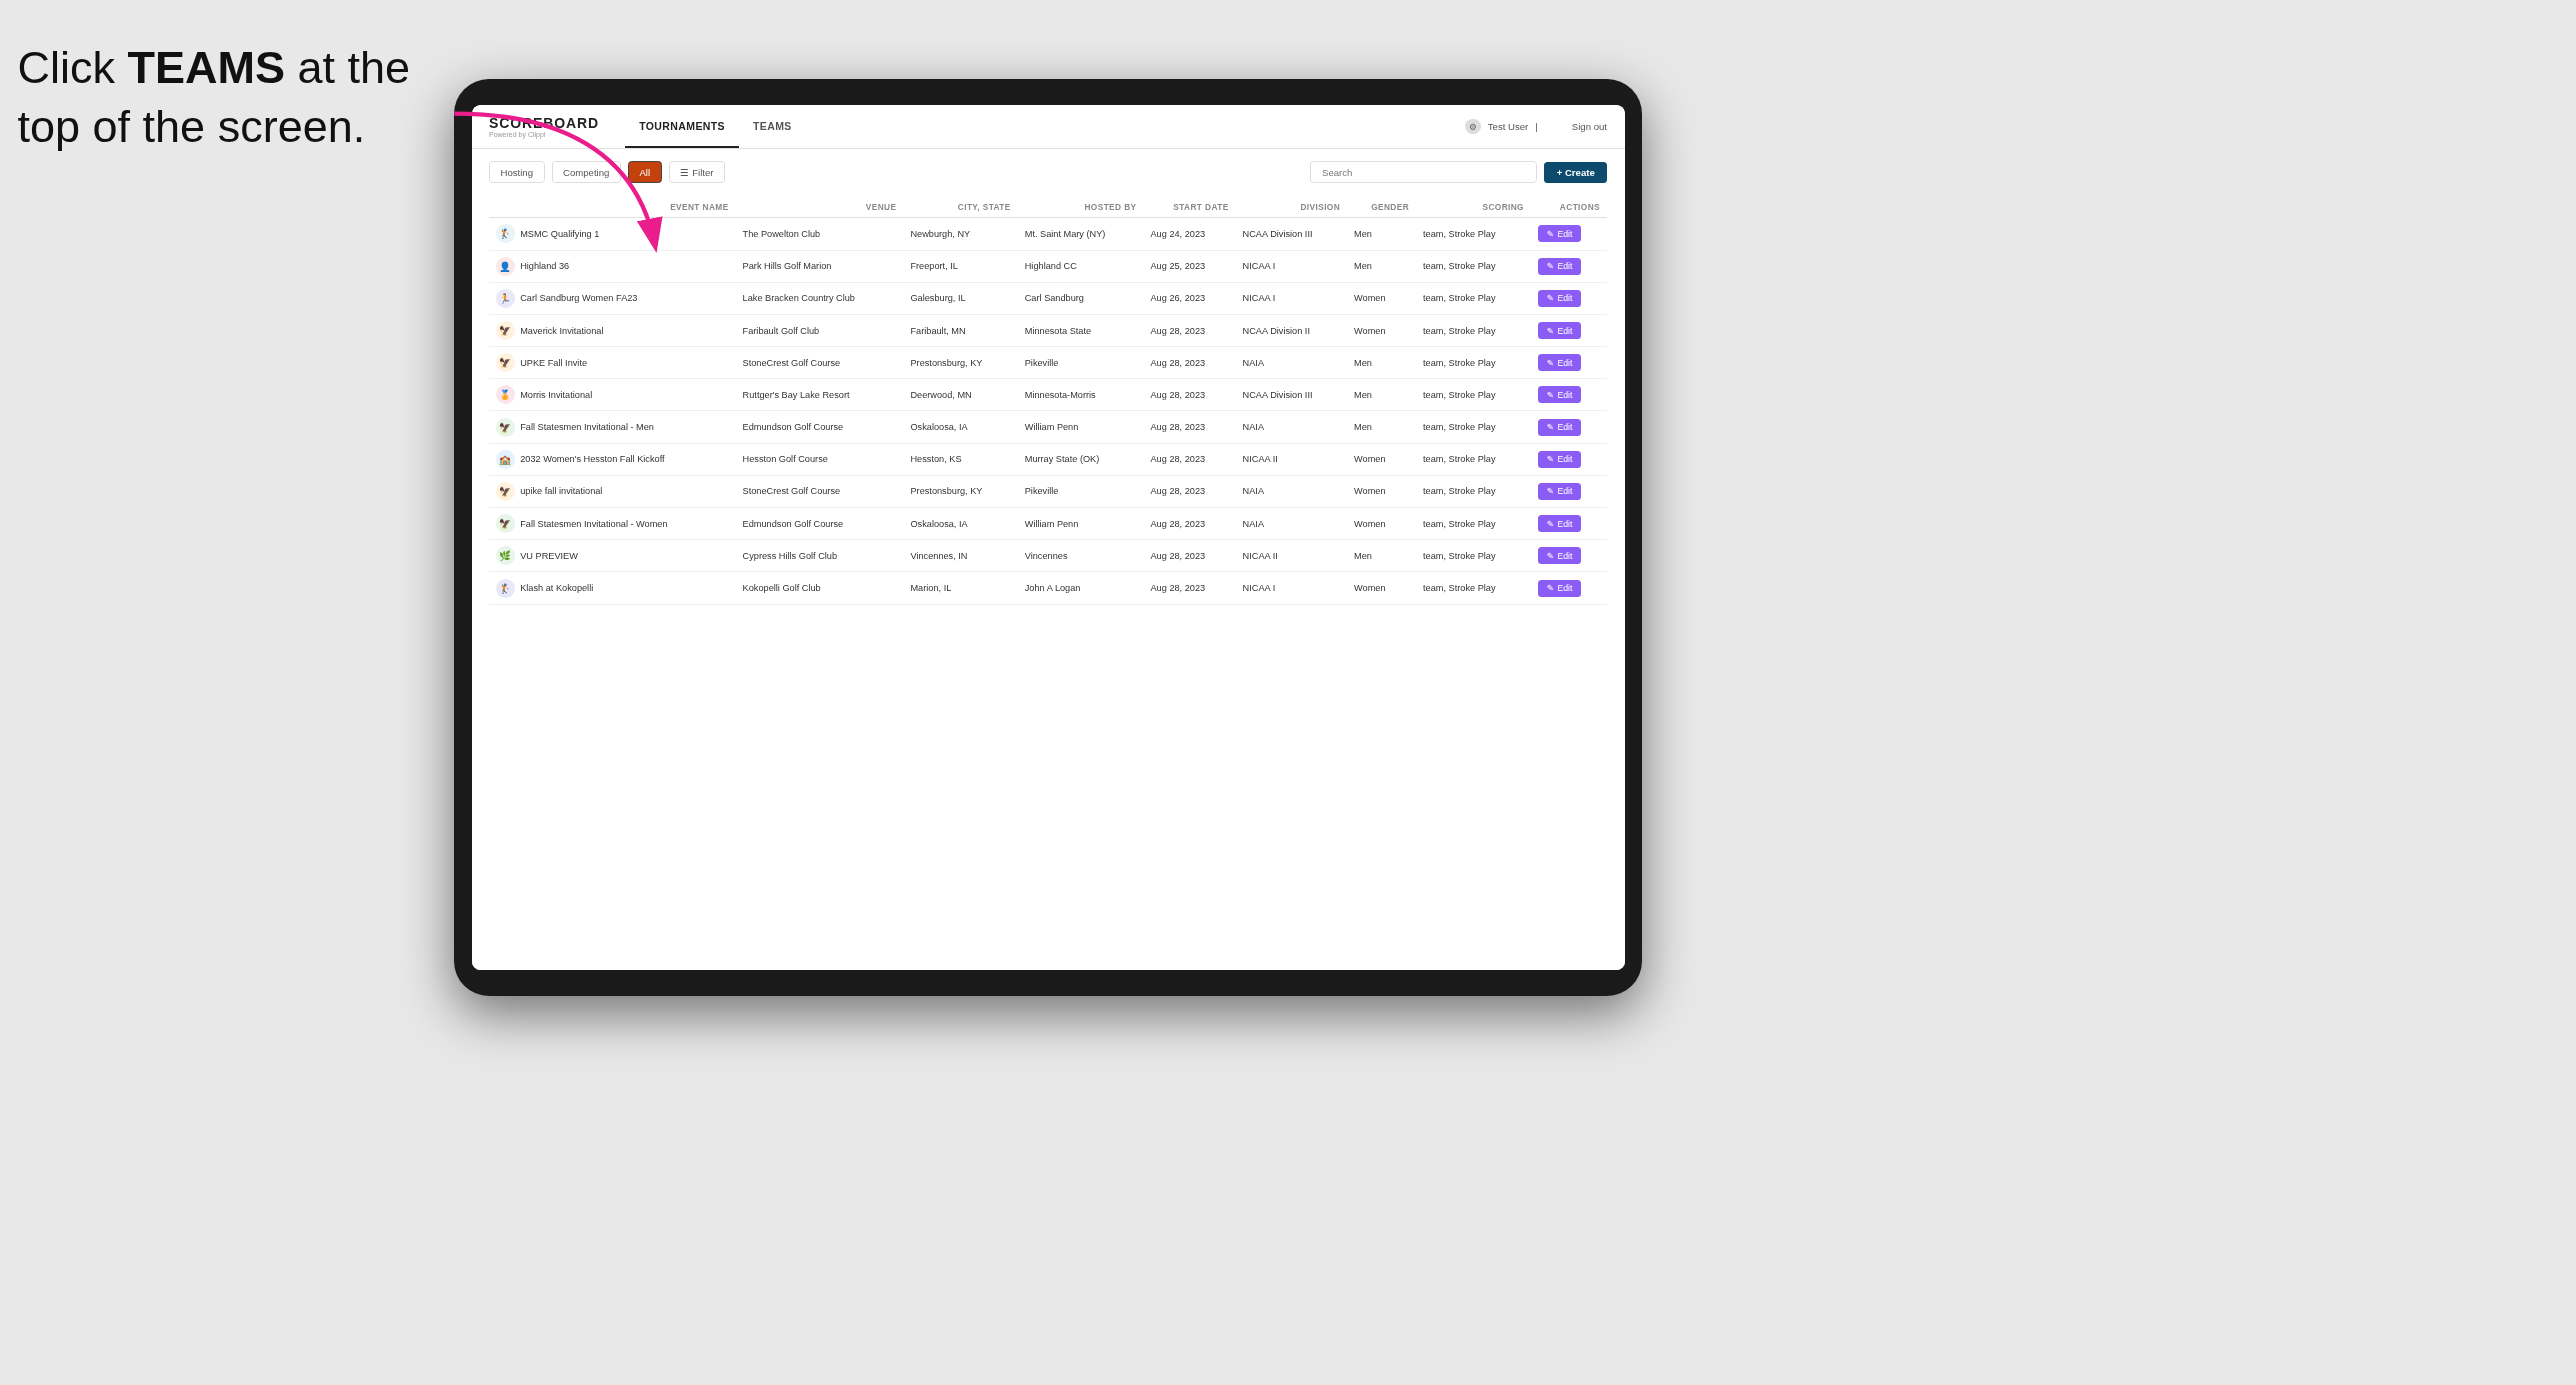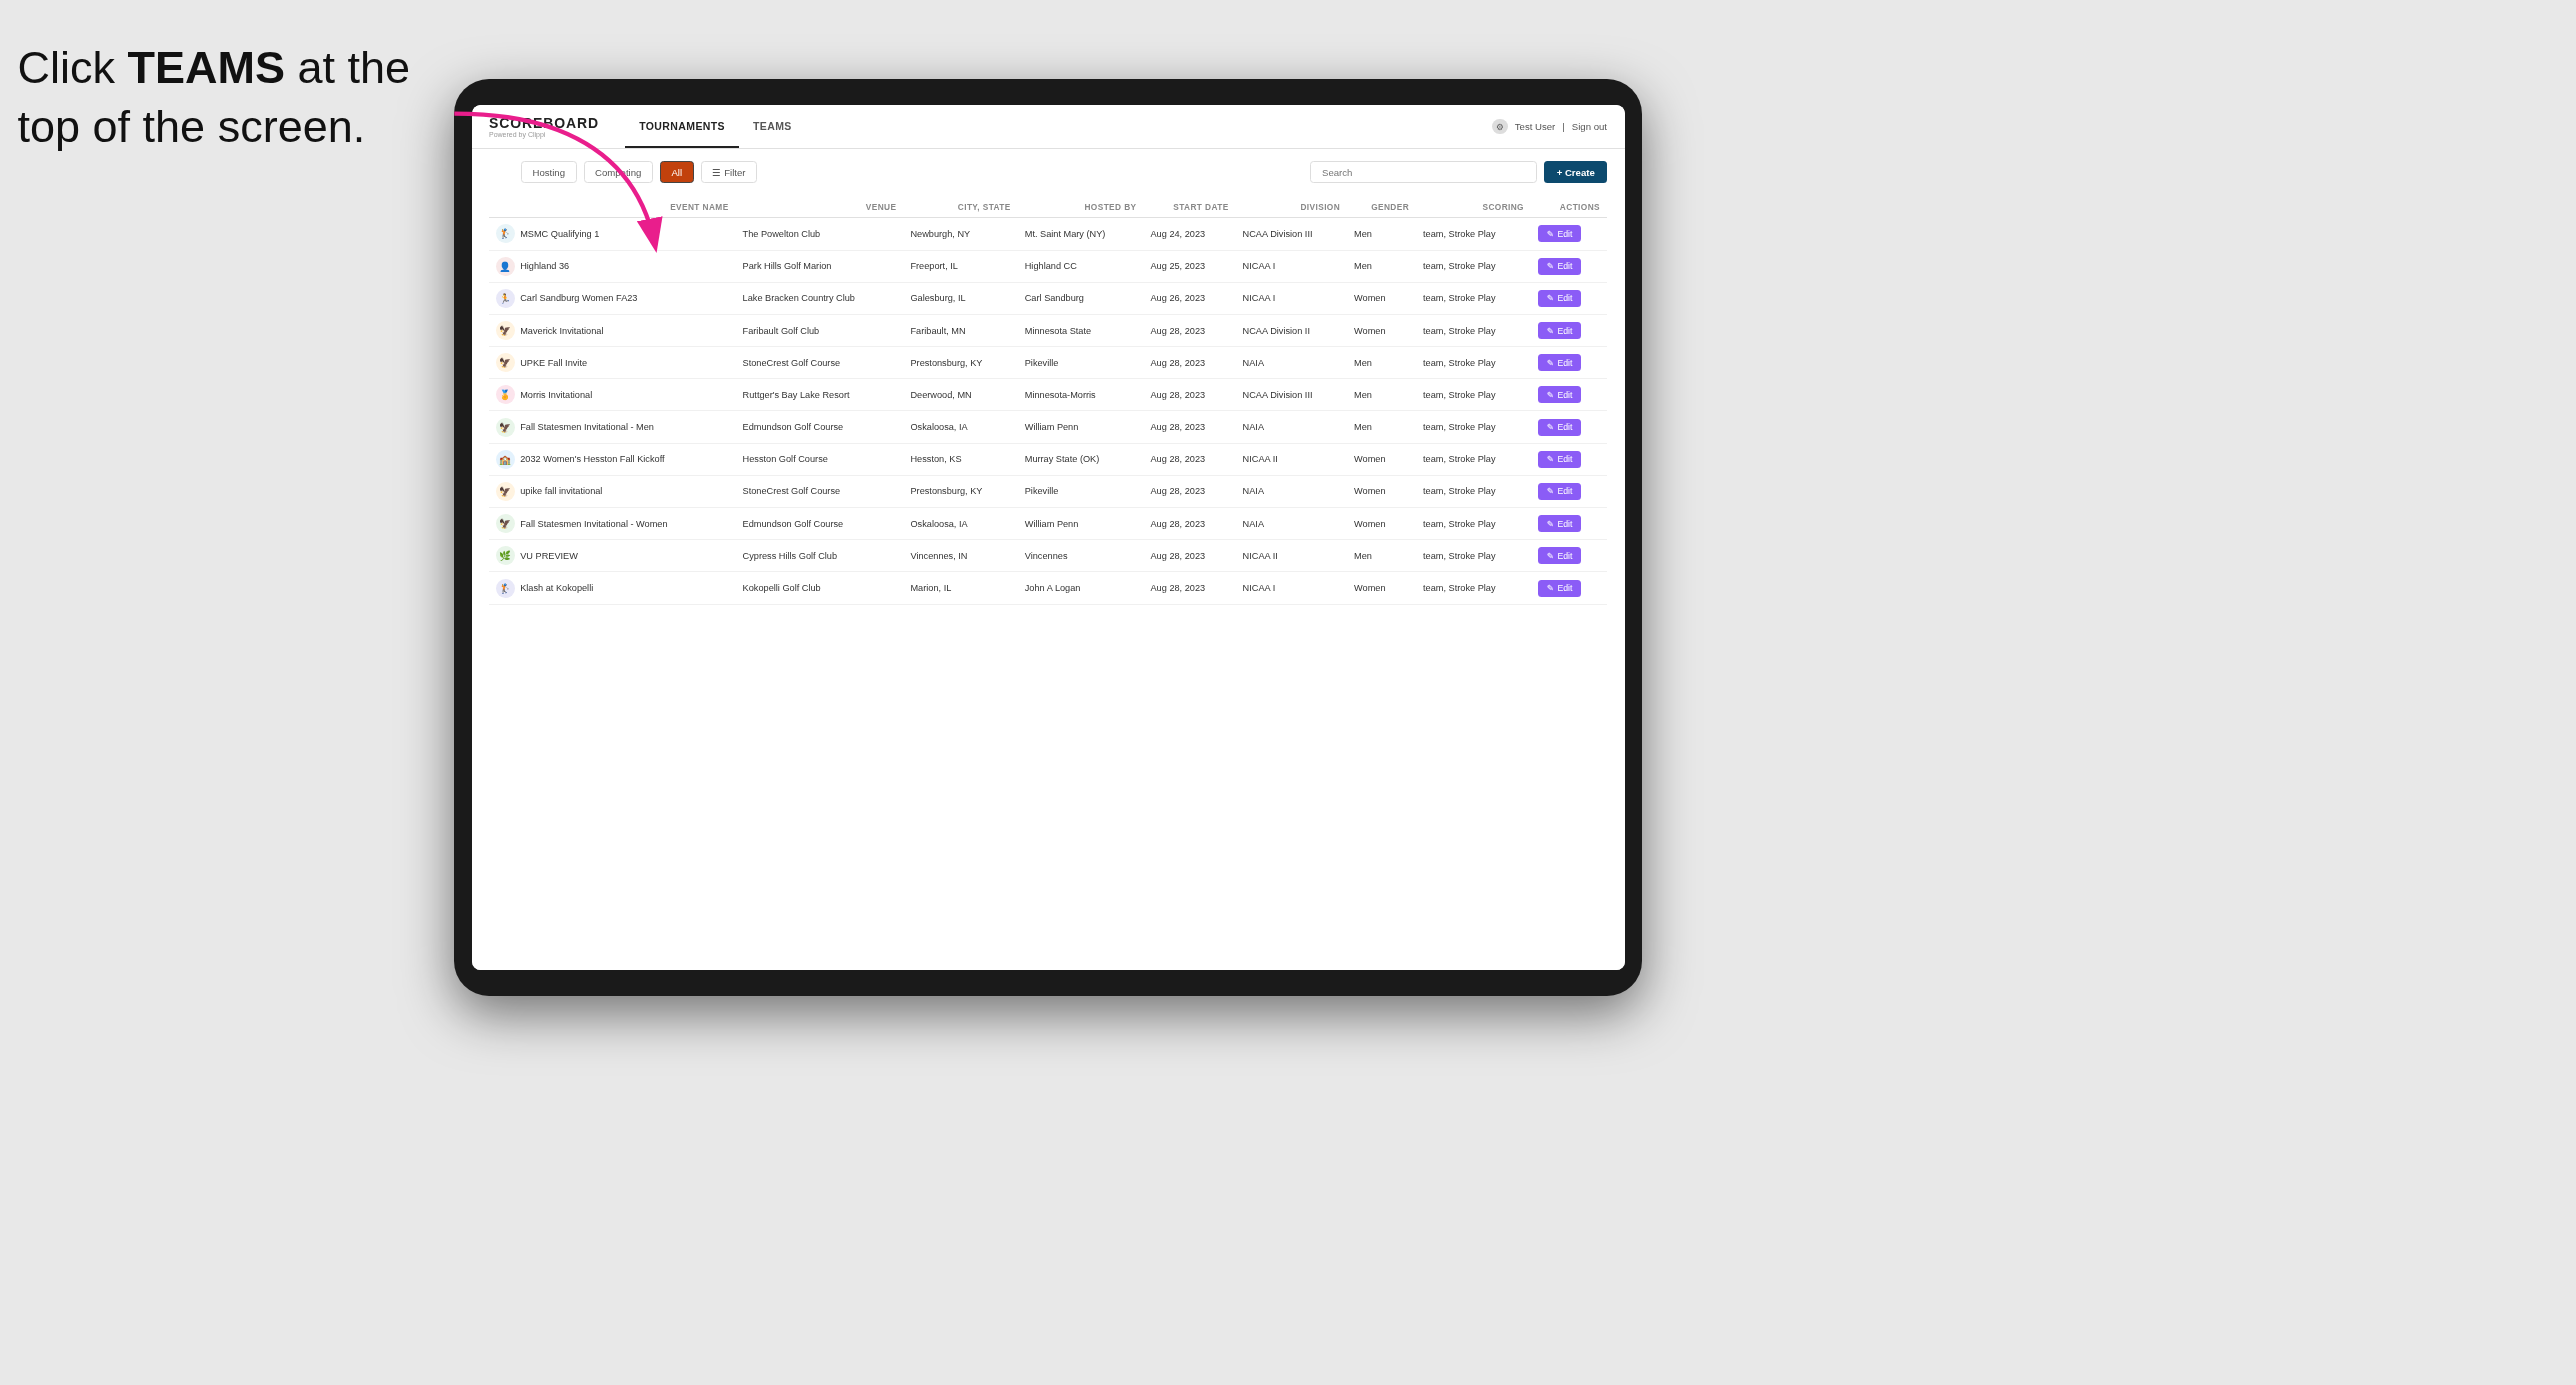--- a/index.html
+++ b/index.html
@@ -130,24 +130,23 @@
     .content-area {
       padding: 12.2px 17.5px;
       flex: 1;
       overflow-y: auto;
       background: #fff;
     }
 
     
     .filter-bar {
       display: flex;
-      align-items: center;
+      align-items: flex-end;
       gap: 7px;
       margin-bottom: 14px;
-      margin-left: 32px;
     }
 
     .filter-btn {
       padding: 4.4px 10.5px;
       border: 0.9px solid #ddd;
       border-radius: 3.5px;
       background: #fff;
       font-size: 9.6px;
       cursor: pointer;
       color: #555;
@@ -292,21 +291,21 @@
         </div>
         <div class="nav-tab">
           <span>TEAMS</span>
         </div>
       </nav>
 
       <div class="header-right">
         <div class="gear-icon">⚙</div>
         <span>Test User</span>
         <span>|</span>
-        <span style="cursor:pointer; color:#555;">Sign out</span>
+        <span style="cursor:pointer; color:#555;margin-left:27px;">Sign out</span>
       </div>
     </div>
 
     <div class="content-area">
 
       <div class="filter-bar">
         <button class="filter-btn">Hosting</button>
         <button class="filter-btn">Competing</button>
         <button class="filter-btn active">All</button>
         <button class="filter-icon-btn">

